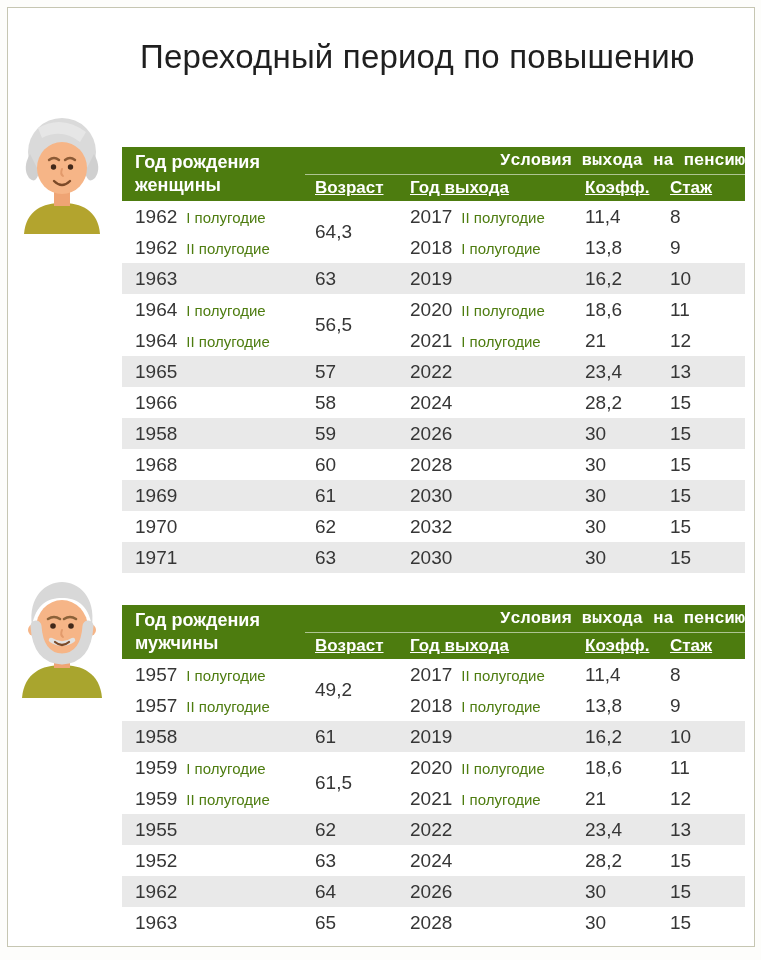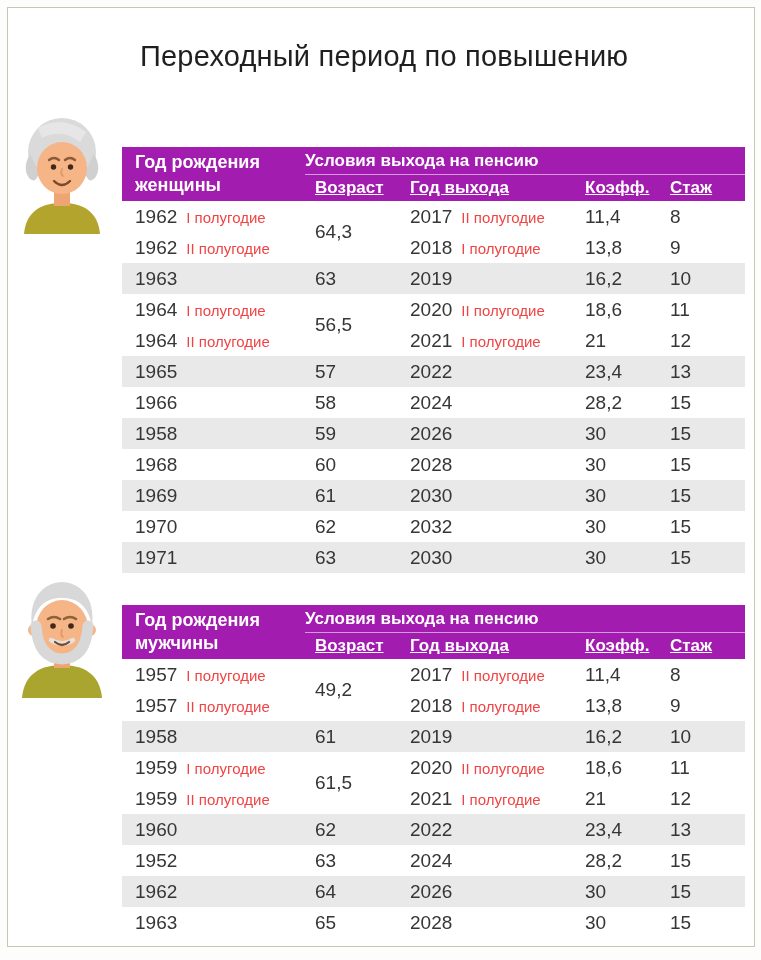--- a/index.html
+++ b/index.html
@@ -13,21 +13,21 @@
   .frame {
     position: absolute;
     left: 7px; top: 7px; right: 6px; bottom: 13px;
     border: 1px solid #c6c6b2;
     background: #ffffff;
   }
   .title {
     position: absolute;
     left: 140px; top: 38px;
     margin: 0;
-    font-size: 29px;
+    font-size: 33px;
     font-weight: 500;
     line-height: 37px;
     color: #1f1f1f;
     letter-spacing: 0.2px;
   }
   .title span { display: block; }
   .avatar {
     position: absolute;
     left: 18px;
     width: 88px; height: 126px;
@@ -40,40 +40,41 @@
     left: 122px;
     width: 623px;
     border-collapse: separate;
     border-spacing: 0;
     table-layout: fixed;
   }
   table.pension.women { top: 147px; }
   table.pension.men   { top: 605px; }
 
   th {
-    background: #a21caf;
+    background: #4d7c0f;
     color: #ffffff;
     font-weight: bold;
     text-align: left;
     margin: 0; padding: 0;
     white-space: nowrap;
   }
   th.birth {
     padding-left: 13px;
     font-size: 18px;
     line-height: 23px;
     vertical-align: middle;
   }
   th.birth span { display: block; }
   th.cond {
     height: 27px;
-    text-align: left;
+    text-align: right;
     font-size: 17px;
     border-bottom: 1px solid rgba(255,255,255,0.55);
     vertical-align: middle;
+    font-family: Liberation Mono, monospace;
   }
   th.sub {
     height: 26px;
     font-size: 17px;
     padding-left: 10px;
     vertical-align: middle;
     text-decoration: underline;
   }
   td {
     height: 31px;
@@ -81,21 +82,21 @@
     color: #363636;
     vertical-align: middle;
     padding: 0 0 0 10px;
     white-space: nowrap;
   }
   td.c1 { padding-left: 13px; }
   tr.alt td { background: #e9e9e9; }
   .half {
     font-size: 15px;
     margin-left: 9px;
-    color: #ef4444;
+    color: #4d7c0f;
   }
 </style>
 </head>
 <body>
 
 <div class="frame"></div>
 
 <h1 class="title">
   <span>Переходный период по повышению</span>
 </h1>
@@ -293,21 +294,21 @@
       <td class="c4">18,6</td>
       <td class="c5">11</td>
     </tr>
     <tr>
       <td class="c1"><span>1959</span><span class="half">II полугодие</span></td>
       <td class="c3"><span>2021</span><span class="half">I полугодие</span></td>
       <td class="c4">21</td>
       <td class="c5">12</td>
     </tr>
     <tr class="alt">
-      <td class="c1">1960</td>
+      <td class="c1">1955</td>
       <td class="c2">62</td>
       <td class="c3">2022</td>
       <td class="c4">23,4</td>
       <td class="c5">13</td>
     </tr>
     <tr>
       <td class="c1">1952</td>
       <td class="c2">63</td>
       <td class="c3">2024</td>
       <td class="c4">28,2</td>

